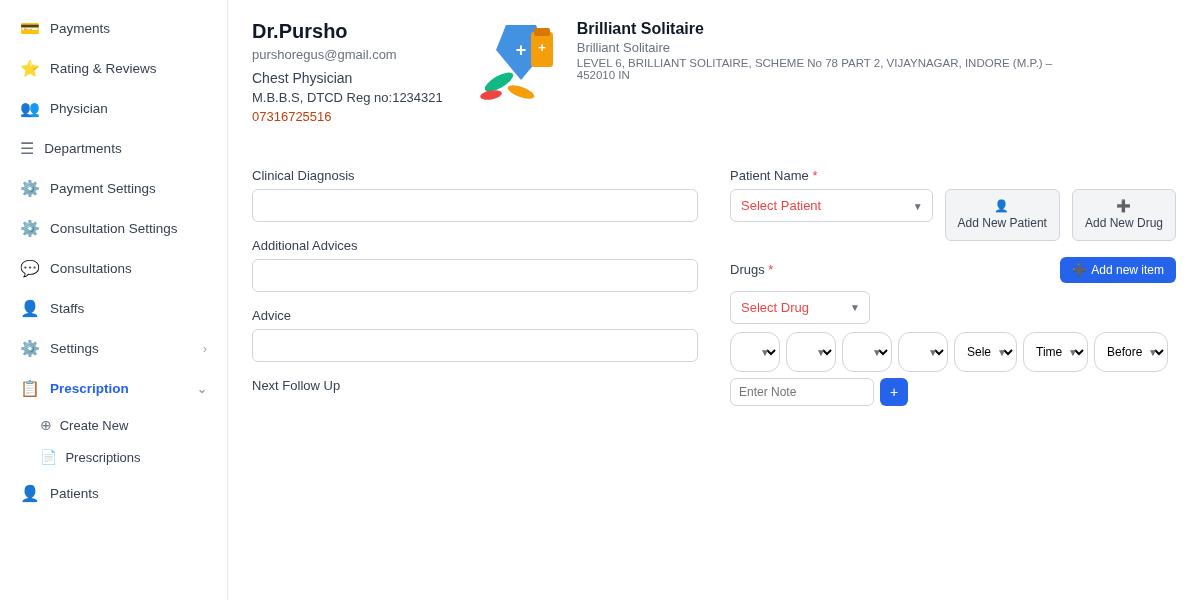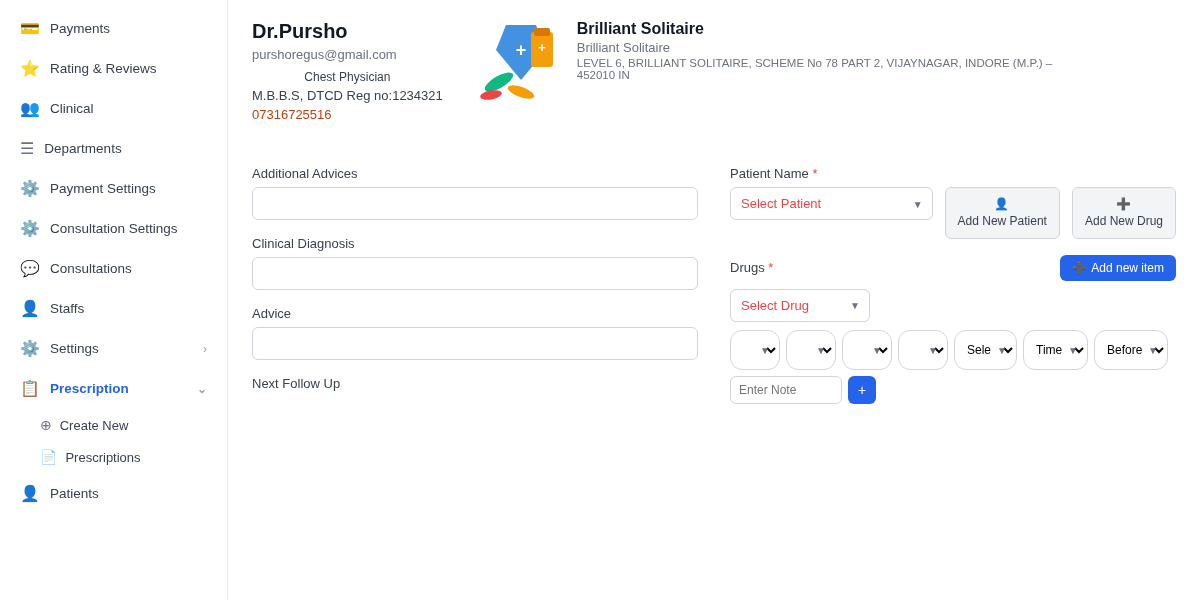--- a/index.html
+++ b/index.html
@@ -57,21 +57,21 @@
       margin-bottom: 24px;
       padding-bottom: 20px;
     }
     .doctor-info h2 {
       font-size: 20px;
       font-weight: 700;
       color: #111827;
       margin-bottom: 4px;
     }
     .doctor-info .email { color: #6b7280; font-size: 13px; margin-bottom: 8px; }
-    .doctor-info .specialty { color: #374151; font-size: 12px; margin-bottom: 4px; text-align: center; }
+    .doctor-info .specialty { color: #374151; font-size: 14px; margin-bottom: 4px; }
     .doctor-info .reg { color: #374151; font-size: 13px; margin-bottom: 4px; }
     .doctor-info .phone { color: #c2410c; font-size: 13px; }
 
     .clinic-info {
       display: flex;
       align-items: flex-start;
       gap: 16px;
     }
     .clinic-text h3 { font-size: 16px; font-weight: 700; color: #111827; }
     .clinic-text .sub { color: #6b7280; font-size: 13px; margin: 2px 0; }
@@ -199,21 +199,21 @@
       font-size: 12px;
       background: #fff;
       cursor: pointer;
       min-width: 50px;
     }
     .note-input {
       border: 1px solid #d1d5db;
       border-radius: 6px;
       padding: 6px 8px;
       font-size: 12px;
-      width: 112px;
+      width: 144px;
     }
     .btn-plus {
       background: #2563eb;
       color: white;
       border: none;
       border-radius: 6px;
       padding: 6px 10px;
       font-size: 14px;
       cursor: pointer;
     }
@@ -225,21 +225,21 @@
   <div class="sidebar-item">
     <span class="icon">💳</span>
     <span>Payments</span>
   </div>
   <div class="sidebar-item">
     <span class="icon">⭐</span>
     <span>Rating &amp; Reviews</span>
   </div>
   <div class="sidebar-item">
     <span class="icon">👥</span>
-    <span>Clinical</span>
+    <span>Physician</span>
   </div>
   <div class="sidebar-item">
     <span class="icon">☰</span>
     <span>Departments</span>
   </div>
   <div class="sidebar-item">
     <span class="icon">⚙️</span>
     <span>Payment Settings</span>
   </div>
   <div class="sidebar-item">
@@ -313,25 +313,25 @@
         <div class="sub">Brilliant Solitaire</div>
         <div class="addr">LEVEL 6, BRILLIANT SOLITAIRE, SCHEME No 78 PART 2, VIJAYNAGAR, INDORE (M.P.) – 452010 IN</div>
       </div>
     </div>
   </div>
 
   <div class="form-grid">
 
     <div>
       <div class="form-group">
+        <label>Clinical Diagnosis</label>
+        <input type="text" class="form-input" style="">
+      </div>
+      <div class="form-group">
         <label>Additional Advices</label>
-        <input type="text" class="form-input" style="">
-      </div>
-      <div class="form-group">
-        <label>Clinical Diagnosis</label>
         <input type="text" class="form-input" style="">
       </div>
       <div class="form-group">
         <label>Advice</label>
         <input type="text" class="form-input" style="">
       </div>
       <div class="form-group">
         <label>Next Follow Up</label>
       </div>
     </div>

